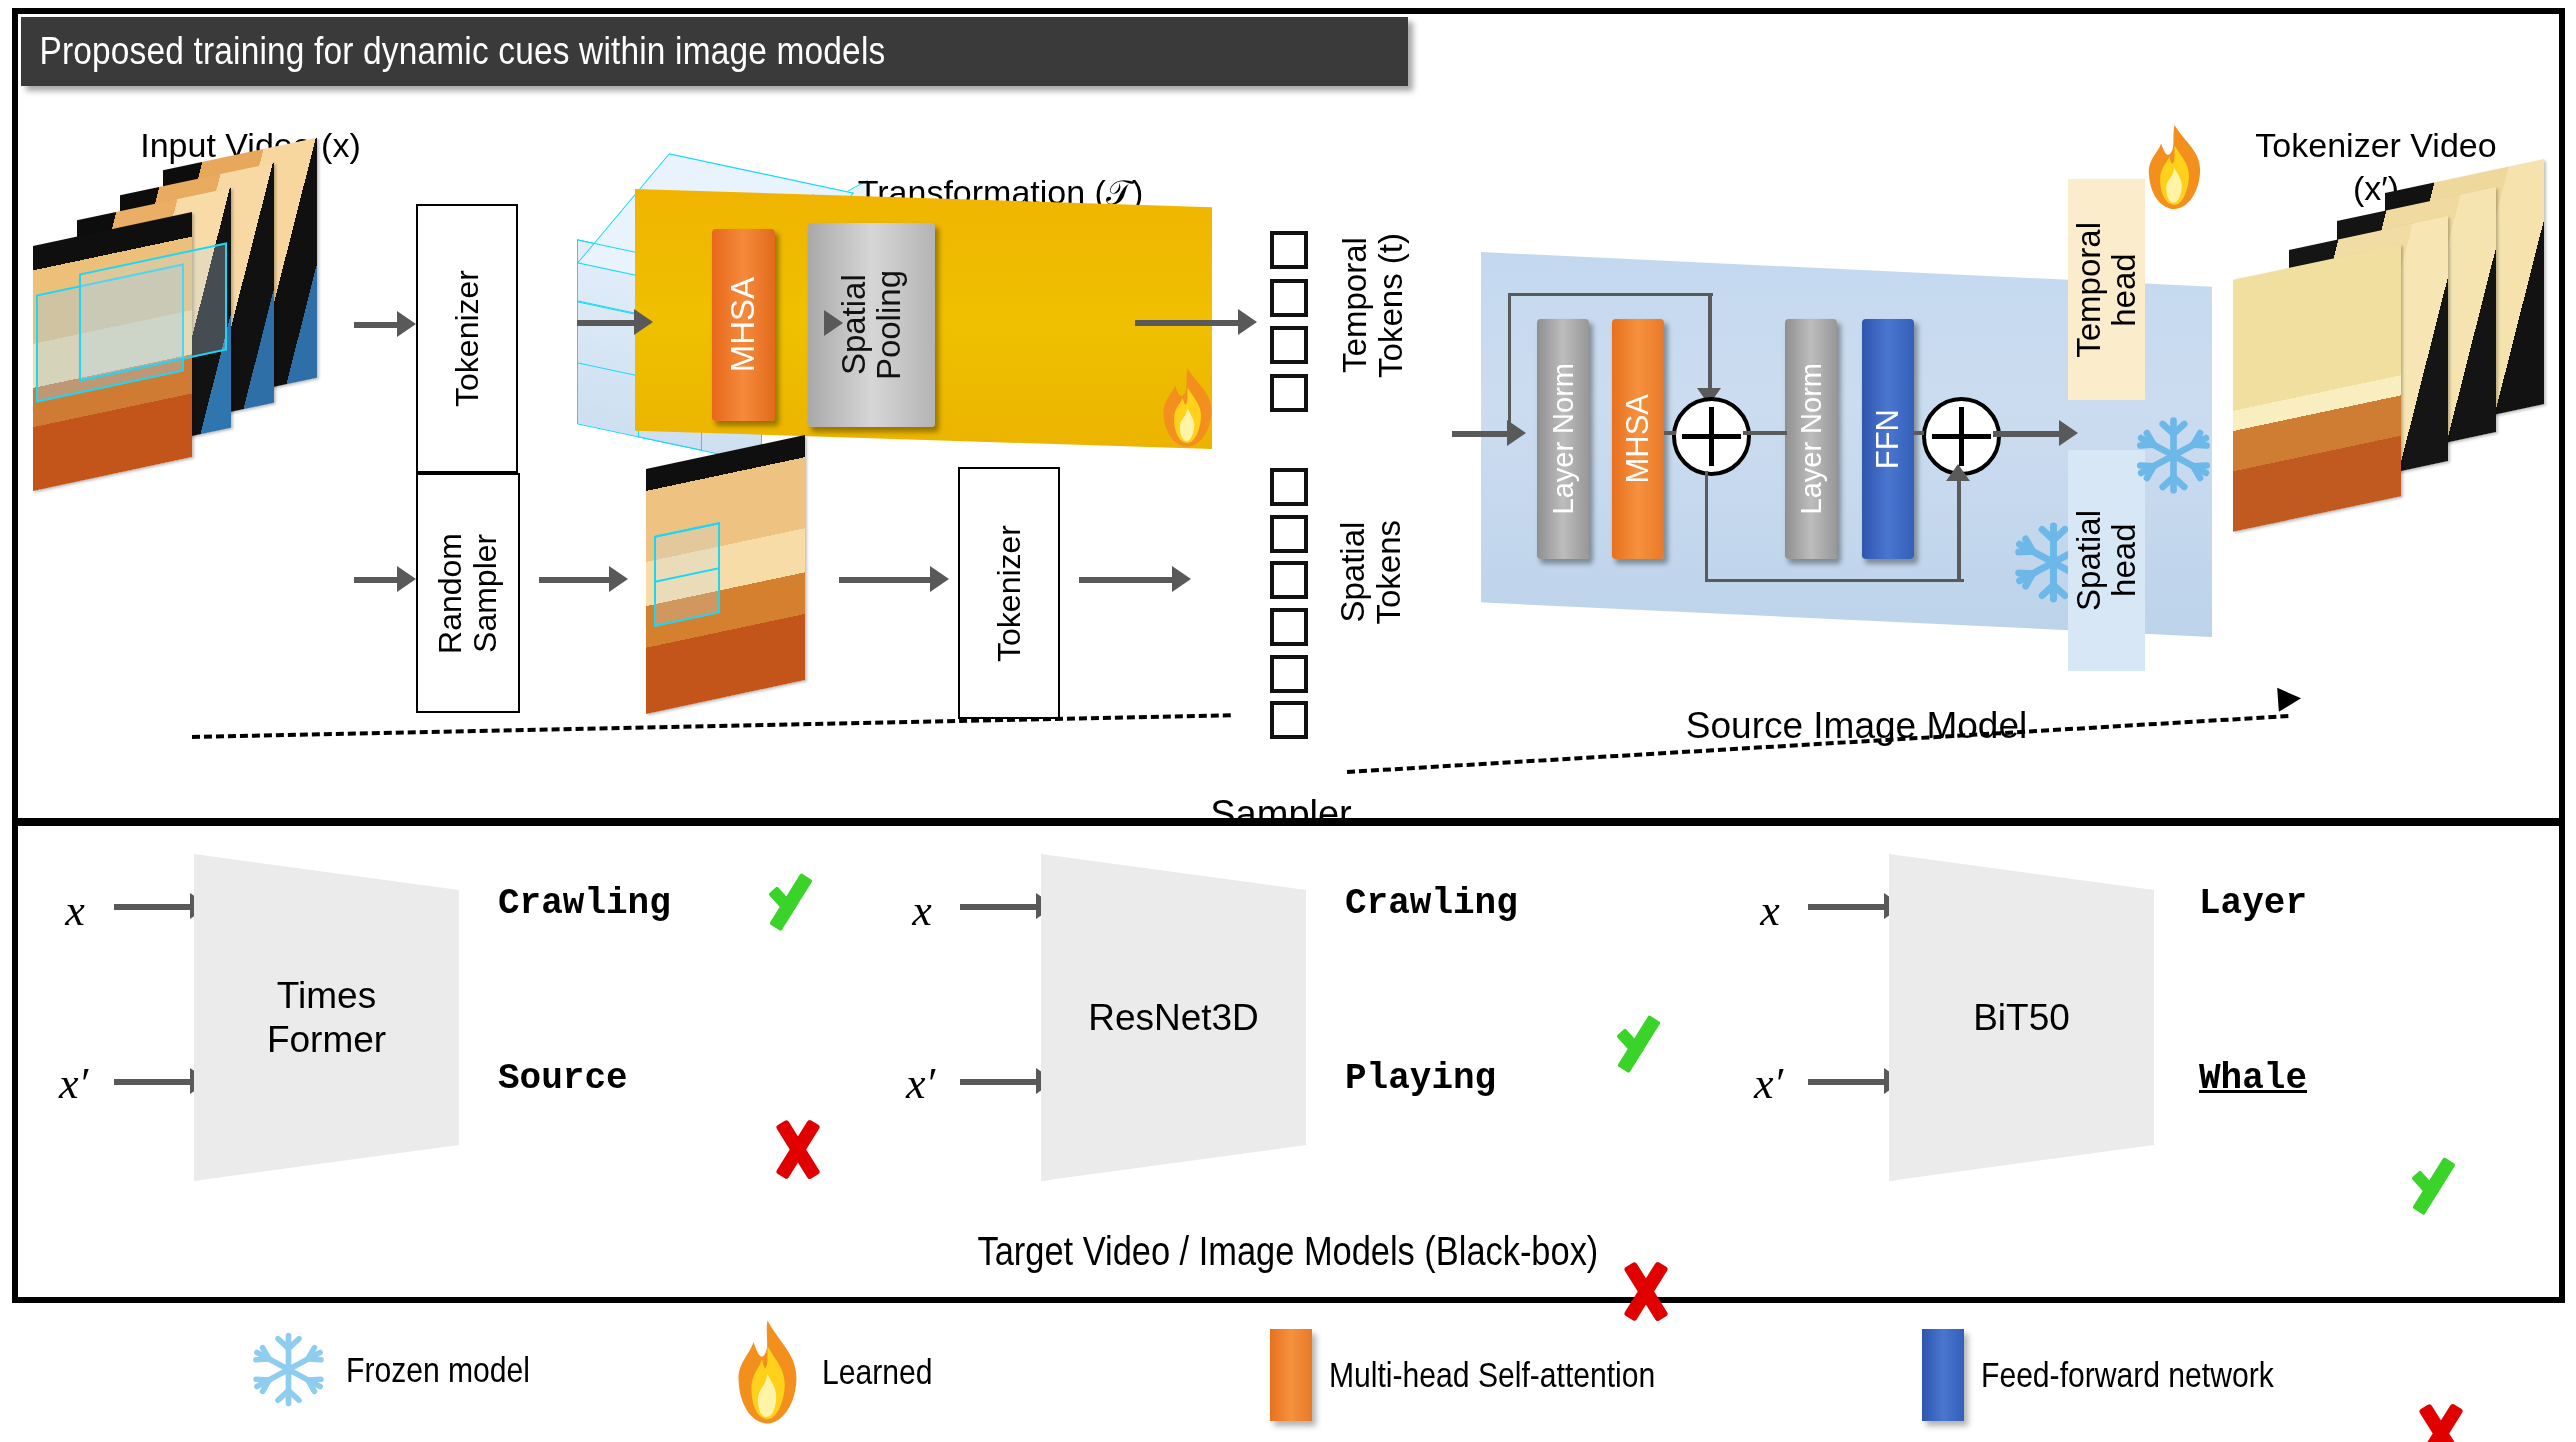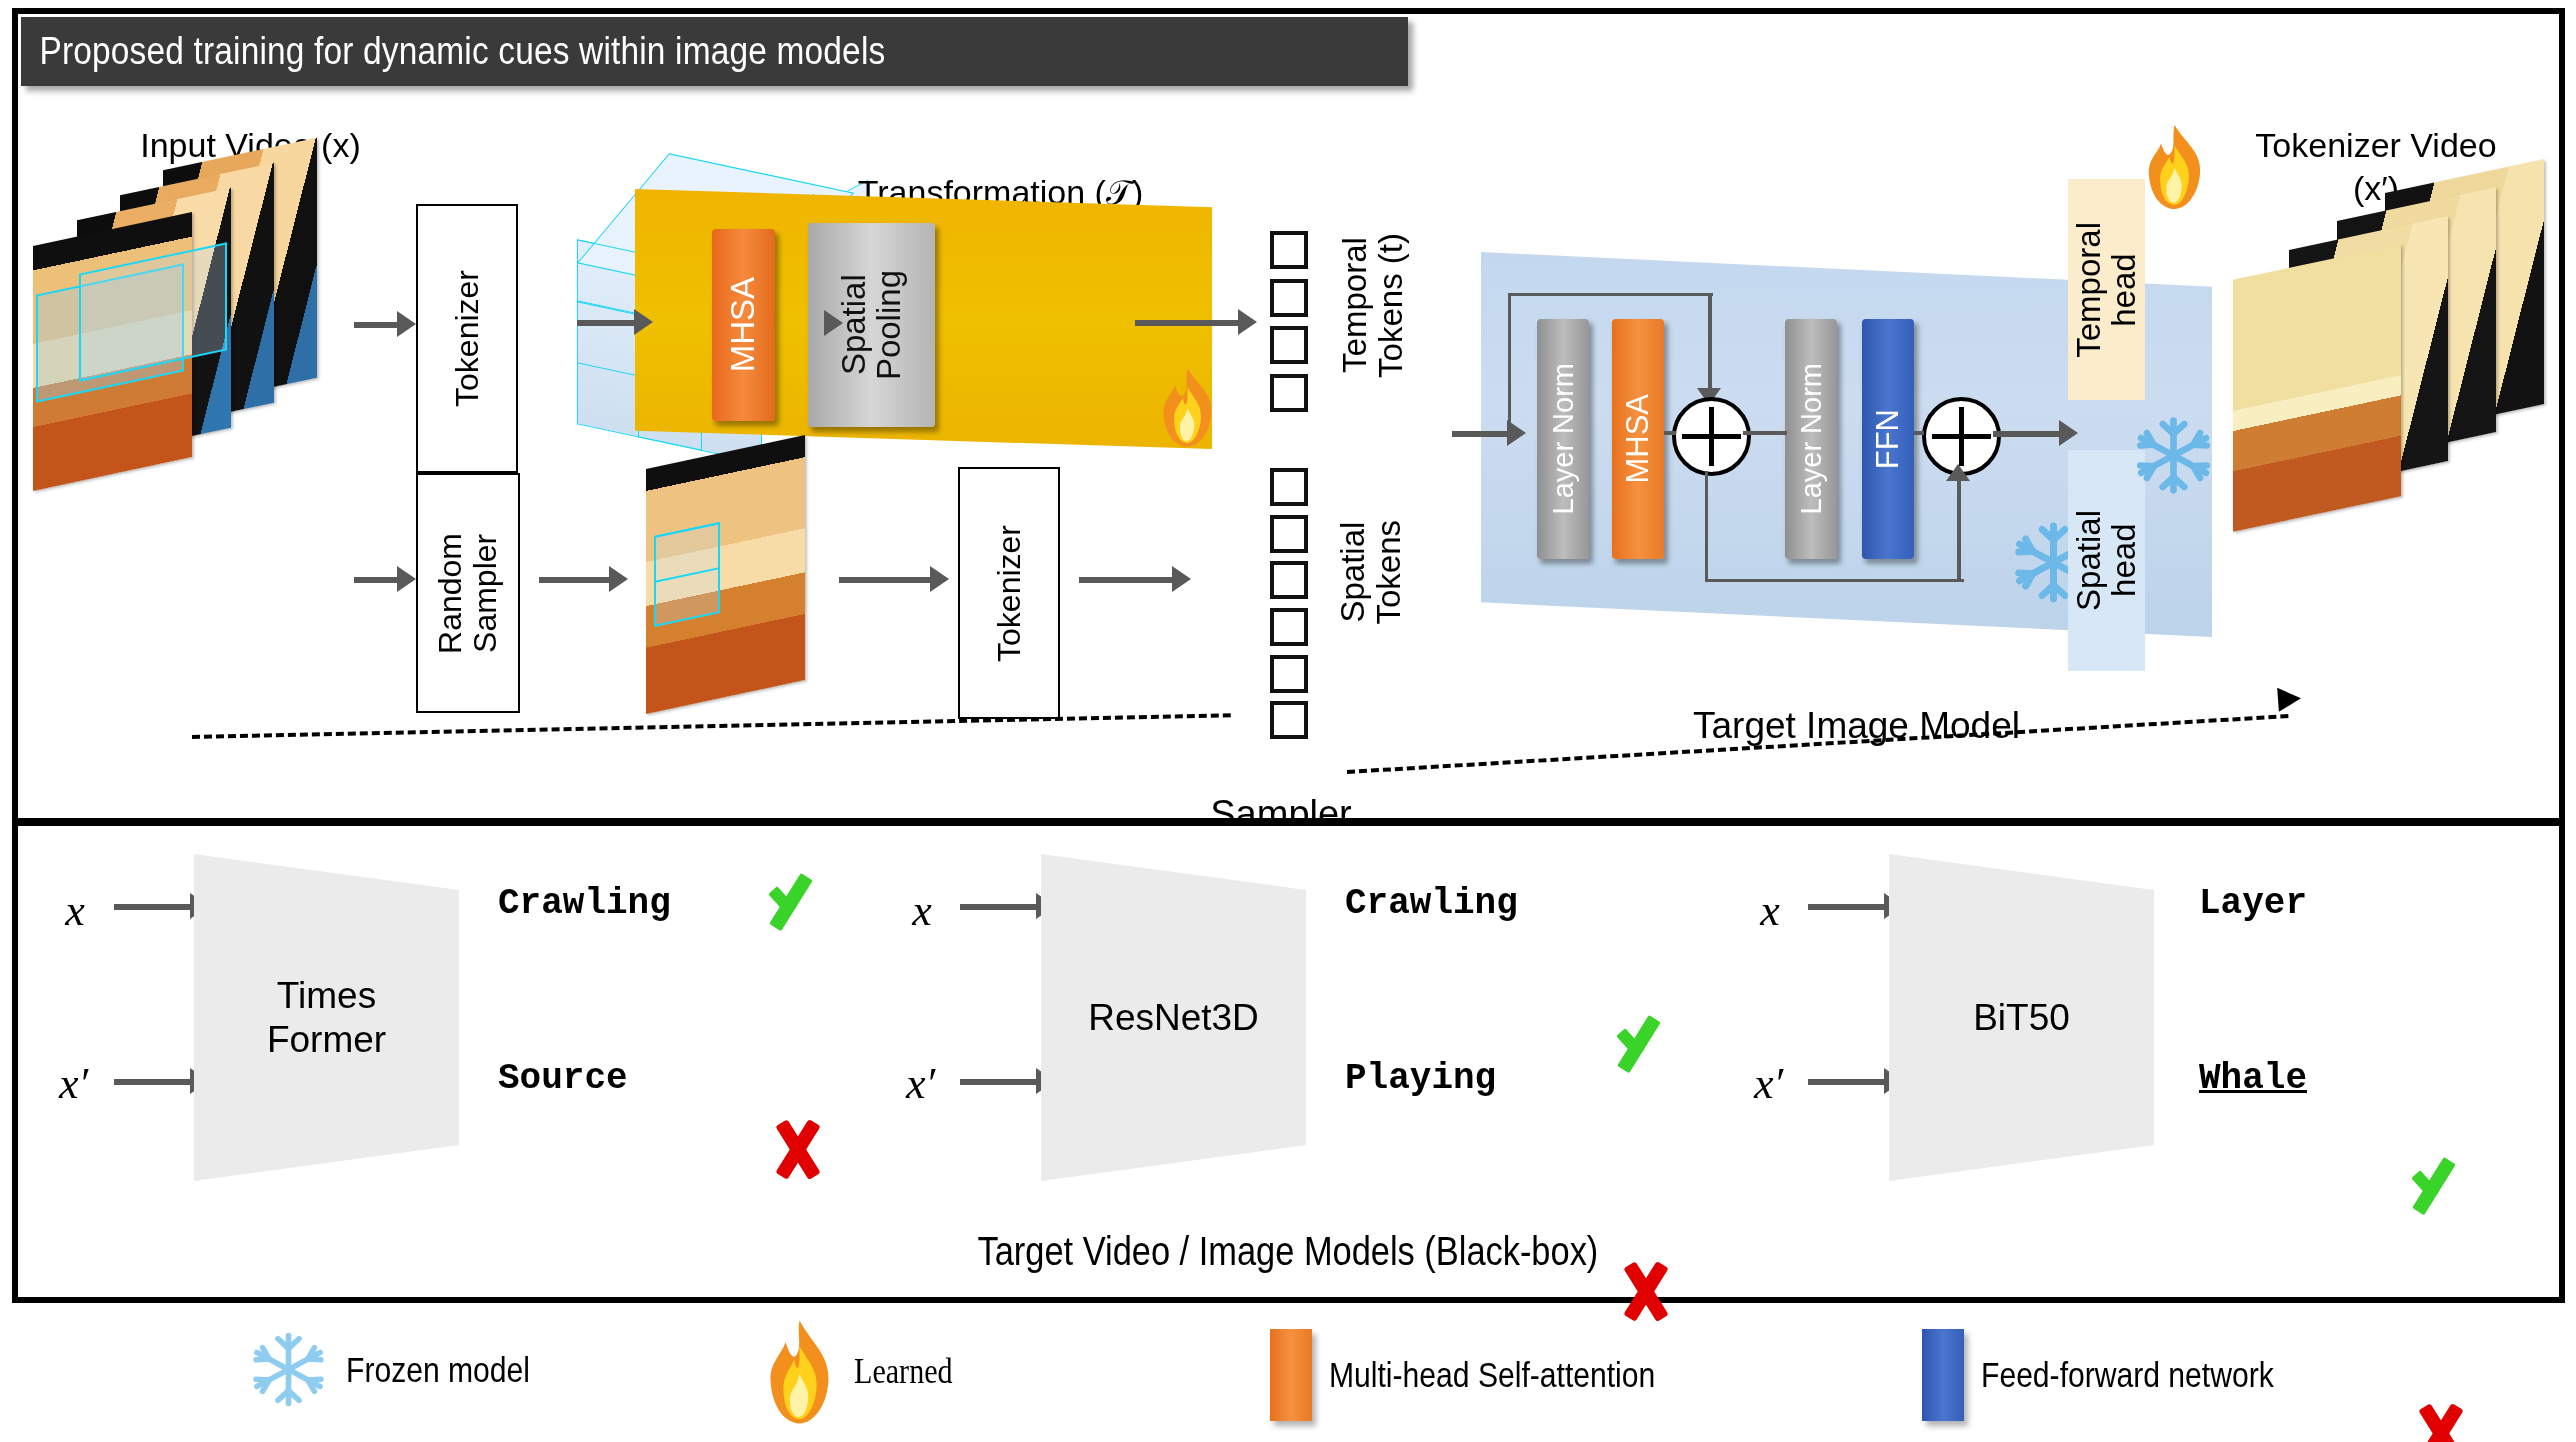--- a/index.html
+++ b/index.html
@@ -323,21 +323,21 @@
           <line x1="74" y1="63" x2="82" y2="77"></line>
         <line x1="26" y1="63" x2="10" y2="62"></line>
           <line x1="26" y1="63" x2="18" y2="77"></line>
         <line x1="74" y1="37" x2="90" y2="38"></line>
           <line x1="74" y1="37" x2="82" y2="23"></line>
       </g>
     </svg>
   </div>
 
   <div class="abs lbl" style="left:1539px;top:664px;width:635px;font-size:37px;">
-    <span>Target Image Model</span>
+    <span>Source Image Model</span>
   </div>
 
   <div class="head" style="left:2068px;top:179px;width:77px;height:221px;background:#fbedcc;">
     <div class="vt">Temporal
 head</div>
   </div>
   <div class="abs" style="left:2138px;top:123px;">
     <svg class="flame" width="73" height="88" viewBox="0 0 70 86">
       <path d="M35 2 C46 20 61 28 60 48 C59 68 48 84 35 84 C22 84 11 70 10 50 C9 36 18 30 22 20 C26 33 30 34 33 26 C35 20 33 12 35 2 Z" fill="#f3901d"></path>
       <path d="M35 22 C42 34 50 40 49 54 C48 68 42 80 35 80 C27 80 21 70 21 55 C21 44 27 40 30 33 C32 42 34 42 35 34 Z" fill="#ffd11a"></path>
@@ -460,21 +460,21 @@
             <line x1="26" y1="63" x2="10" y2="62"></line>
               <line x1="26" y1="63" x2="18" y2="77"></line>
             <line x1="74" y1="37" x2="90" y2="38"></line>
               <line x1="74" y1="37" x2="82" y2="23"></line>
           </g>
         </svg>
       </span>
       <span class="lt">Frozen model</span>
     </div>
 
-    <div class="leg" style="left:762px;top:-11.5px;font-family:Liberation Serif, serif;">
+    <div class="leg" style="left:730px;top:-11.5px;">
       <span>
         <svg class="flame" width="75" height="108" viewBox="0 0 70 100">
           <path d="M35 2 C47 24 63 34 62 58 C61 80 49 98 35 98 C21 98 9 82 8 58 C7 42 18 34 22 22 C27 38 31 39 34 30 C36 22 33 12 35 2 Z" fill="#f3901d"></path>
           <path d="M35 26 C43 40 52 48 51 64 C50 80 43 94 35 94 C26 94 20 82 20 65 C20 52 27 47 30 38 C32 49 34 49 35 39 Z" fill="#ffd11a"></path>
           <path d="M35 52 C40 62 44 66 43 76 C42 86 39 92 34 92 C29 92 26 85 26 76 C26 68 31 64 33 59 Z" fill="#fff3a8"></path>
         </svg>
       </span>
       <span class="lt">Learned</span>
     </div>
 

